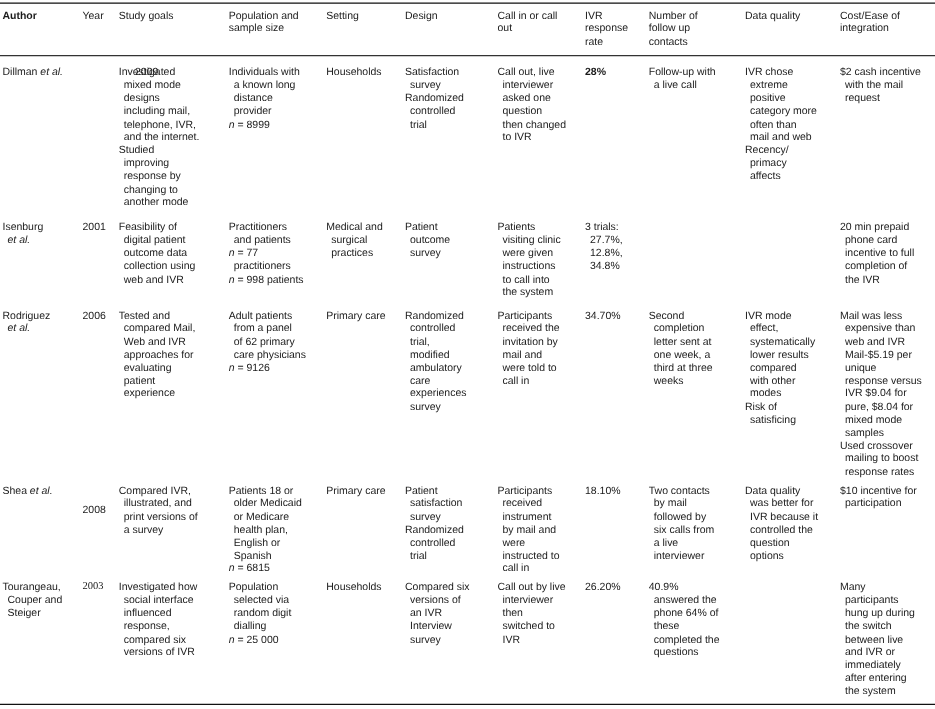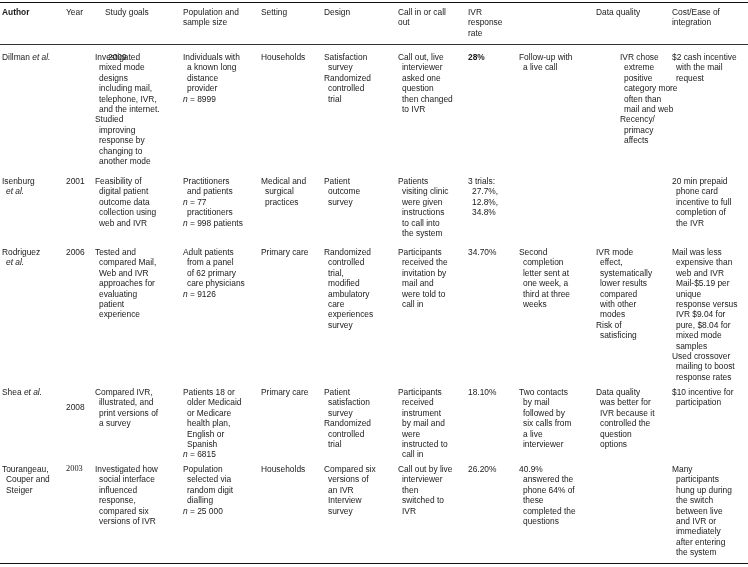--- a/index.html
+++ b/index.html
@@ -25,41 +25,46 @@
 <body>
 
 <div class="tbl">
   <div class="row hdr" id="hdr">
       <div class="cell" style="left: 2px; width: 64px; font-weight: bold;">
         <span class="ln">Author</span>
       </div>
       <div class="cell" style="left: 66px; width: 29px;">
         <span class="ln">Year</span>
       </div>
-      <div class="cell" style="left: 95px; width: 88px; margin-left: 10px;">
+      <div class="cell" style="left: 95px; width: 88px;">
         <span class="ln">Study goals</span>
       </div>
       <div class="cell" style="left: 183px; width: 78px;">
         <span class="ln">Population and</span>
         <span class="ln">sample size</span>
       </div>
       <div class="cell" style="left: 261px; width: 63px;">
         <span class="ln">Setting</span>
       </div>
       <div class="cell" style="left: 324px; width: 74px;">
         <span class="ln">Design</span>
       </div>
       <div class="cell" style="left: 398px; width: 70px;">
         <span class="ln">Call in or call</span>
         <span class="ln">out</span>
       </div>
       <div class="cell" style="left: 468px; width: 51px;">
         <span class="ln">IVR</span>
         <span class="ln">response</span>
         <span class="ln">rate</span>
+      </div>
+      <div class="cell" style="left: 519px; width: 77px;">
+        <span class="ln">Number of</span>
+        <span class="ln">follow up</span>
+        <span class="ln">contacts</span>
       </div>
       <div class="cell" style="left: 596px; width: 76px;">
         <span class="ln">Data quality</span>
       </div>
       <div class="cell" style="left: 672px; width: 76px;">
         <span class="ln">Cost/Ease of</span>
         <span class="ln">integration</span>
       </div>
     </div>
   <div class="hrule"></div>
@@ -109,21 +114,21 @@
           <span class="ln cont">then changed</span>
           <span class="ln cont">to IVR</span>
         </div>
         <div class="cell" style="left: 468px; width: 57px; font-weight: bold;">
           <span class="ln">28%</span>
         </div>
         <div class="cell" style="left: 519px; width: 83px;">
           <span class="ln">Follow-up with</span>
           <span class="ln cont">a live call</span>
         </div>
-        <div class="cell" style="left: 596px; width: 82px; margin-left: 24px;">
+        <div class="cell" style="left: 596px; width: 82px;">
           <span class="ln">IVR chose</span>
           <span class="ln cont">extreme</span>
           <span class="ln cont">positive</span>
           <span class="ln cont">category more</span>
           <span class="ln cont">often than</span>
           <span class="ln cont">mail and web</span>
           <span class="ln">Recency/</span>
           <span class="ln cont">primacy</span>
           <span class="ln cont">affects</span>
         </div>

